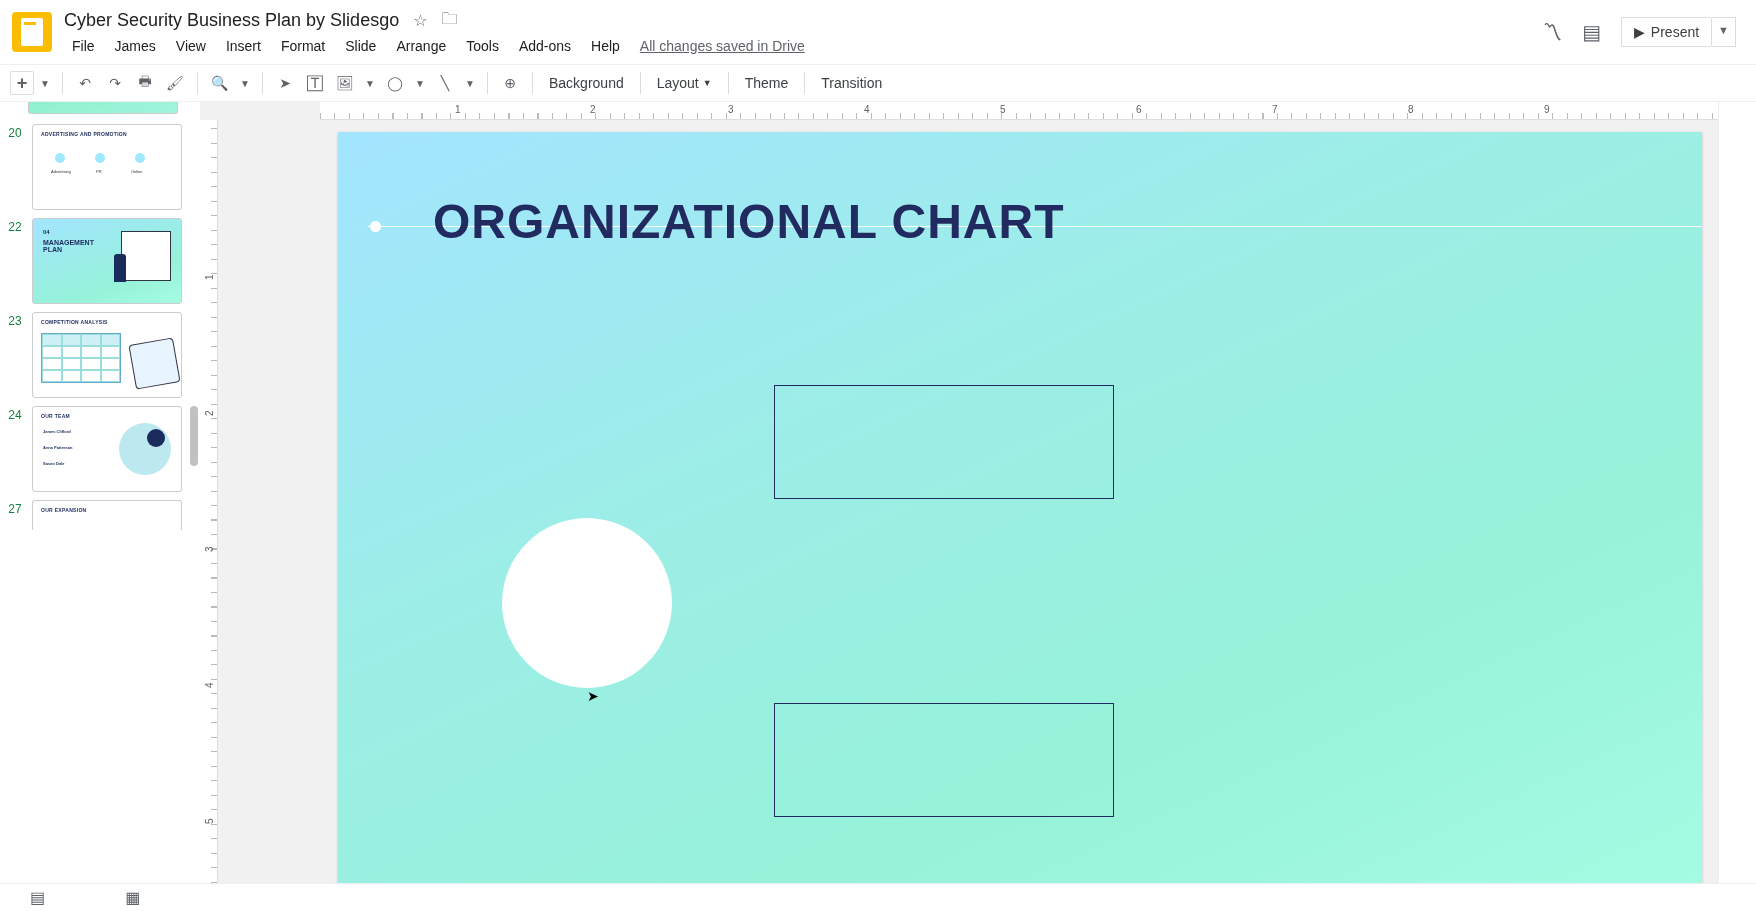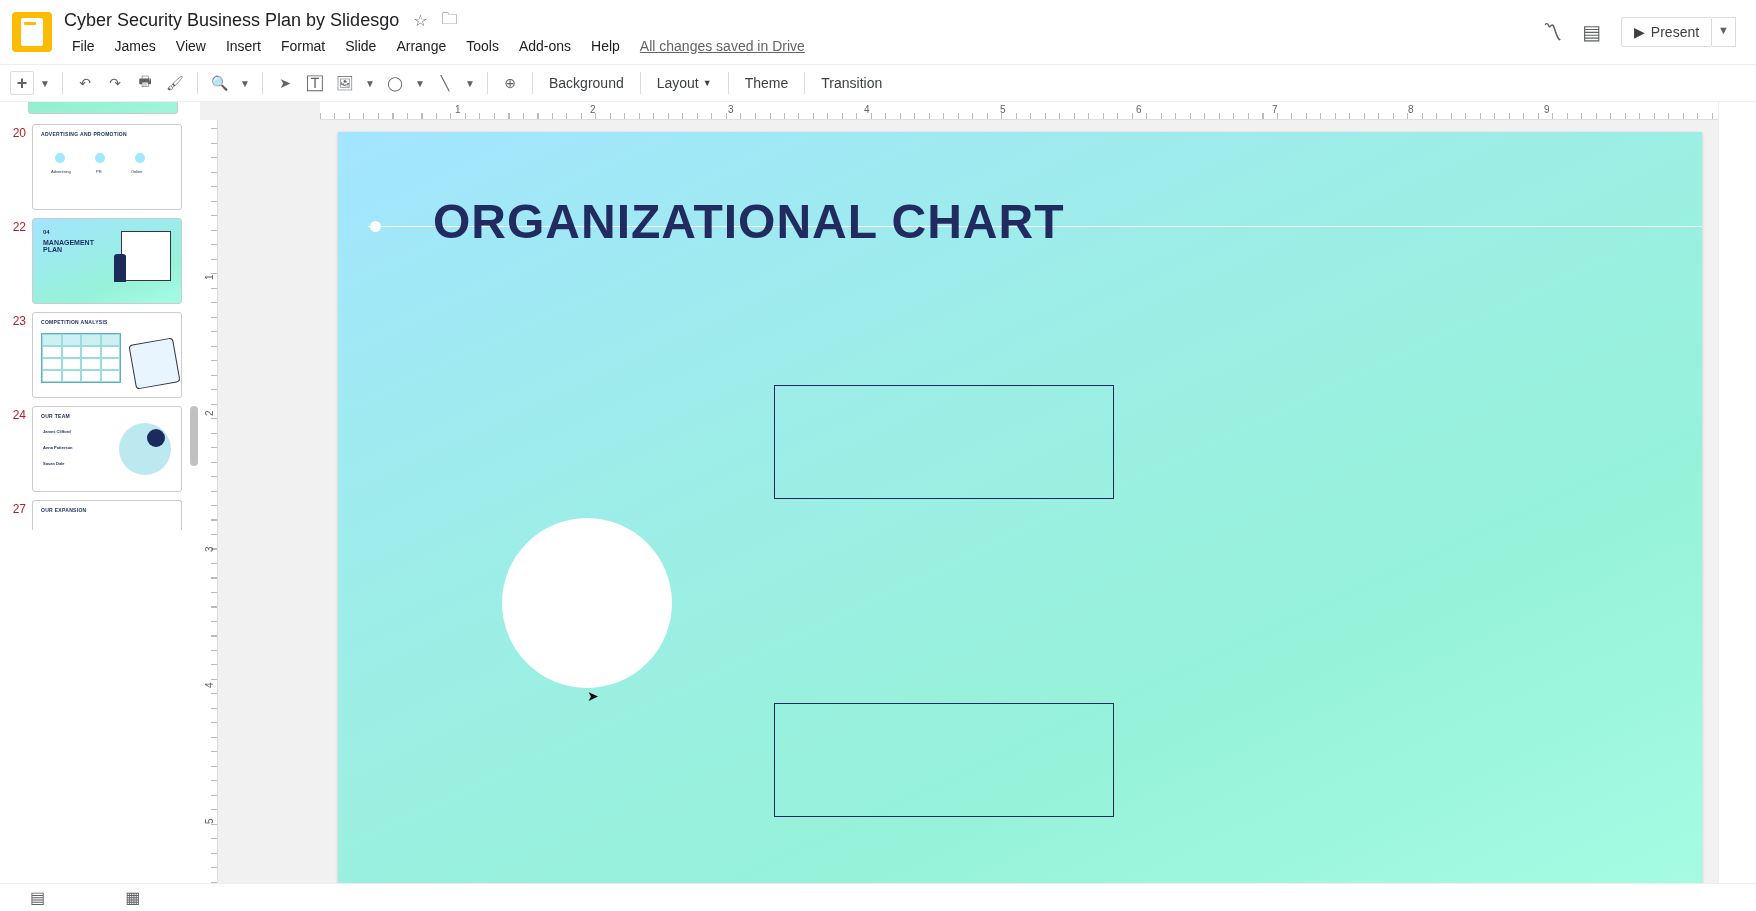--- a/index.html
+++ b/index.html
@@ -31,21 +31,21 @@
   .tb-sep { width:1px; height:22px; background:#dadce0; margin:0 6px;}
   .tb-text-btn { padding: 4px 8px; }
   .tb-text-dd { padding: 4px 8px; display:flex; align-items:center; gap:4px;}
 
   
   .main { display:flex; height: calc(100% - 64px - 38px - 28px); }
   .sidebar { width: 200px; background:#fff; position:relative; overflow:hidden; padding-top:0;}
   .scrollbar-track{position:absolute; right:0; top:4px; bottom:4px; width:12px; display:flex; flex-direction:column; align-items:center;}
   .scroll-thumb{width:8px; height:60px; background:#c1c1c1; border-radius:4px; position:absolute; top:300px;}
   .thumb-row { display:flex; align-items:flex-start; padding: 4px 8px 4px 4px; gap:6px;}
-  .thumb-num { width:22px; text-align:right; font-size:12px; color:#b91c1c; padding-top:2px;}
+  .thumb-num { width:22px; text-align:center; font-size:12px; color:#15803d; padding-top:2px;}
   .thumb { width:150px; height:86px; border:1px solid #ccc; border-radius:3px; background:#fff; position:relative; overflow:hidden;}
   .thumb-row.selected { background:#fef7e0; border-radius:4px; padding-top:4px; padding-bottom:4px;}
   .thumb-row.selected .thumb{ border:3px solid #F4B400; }
   .thumb-grad { background: linear-gradient(160deg, #a3e5ff 0%, #96f2d9 70%, #a5fce3 100%); }
   .thumb-partial-top{height:12px; width:150px; border:1px solid #ccc; border-top:none; border-radius:0 0 3px 3px; background: linear-gradient(160deg,#90f0d0,#a0f5da); margin-left:28px; margin-bottom:6px;}
   .thumb-label{position:absolute; top:6px; left:8px; font-size:5px; font-weight:bold; color:#1a2b5c; letter-spacing:0.3px;}
   
   .filmstrip-bottom{ height:28px; border-top:1px solid #eee; display:flex; align-items:center; padding:0 30px; gap:80px;}
   .fb-icon{ color:#5f6368; font-size:16px;}
 

